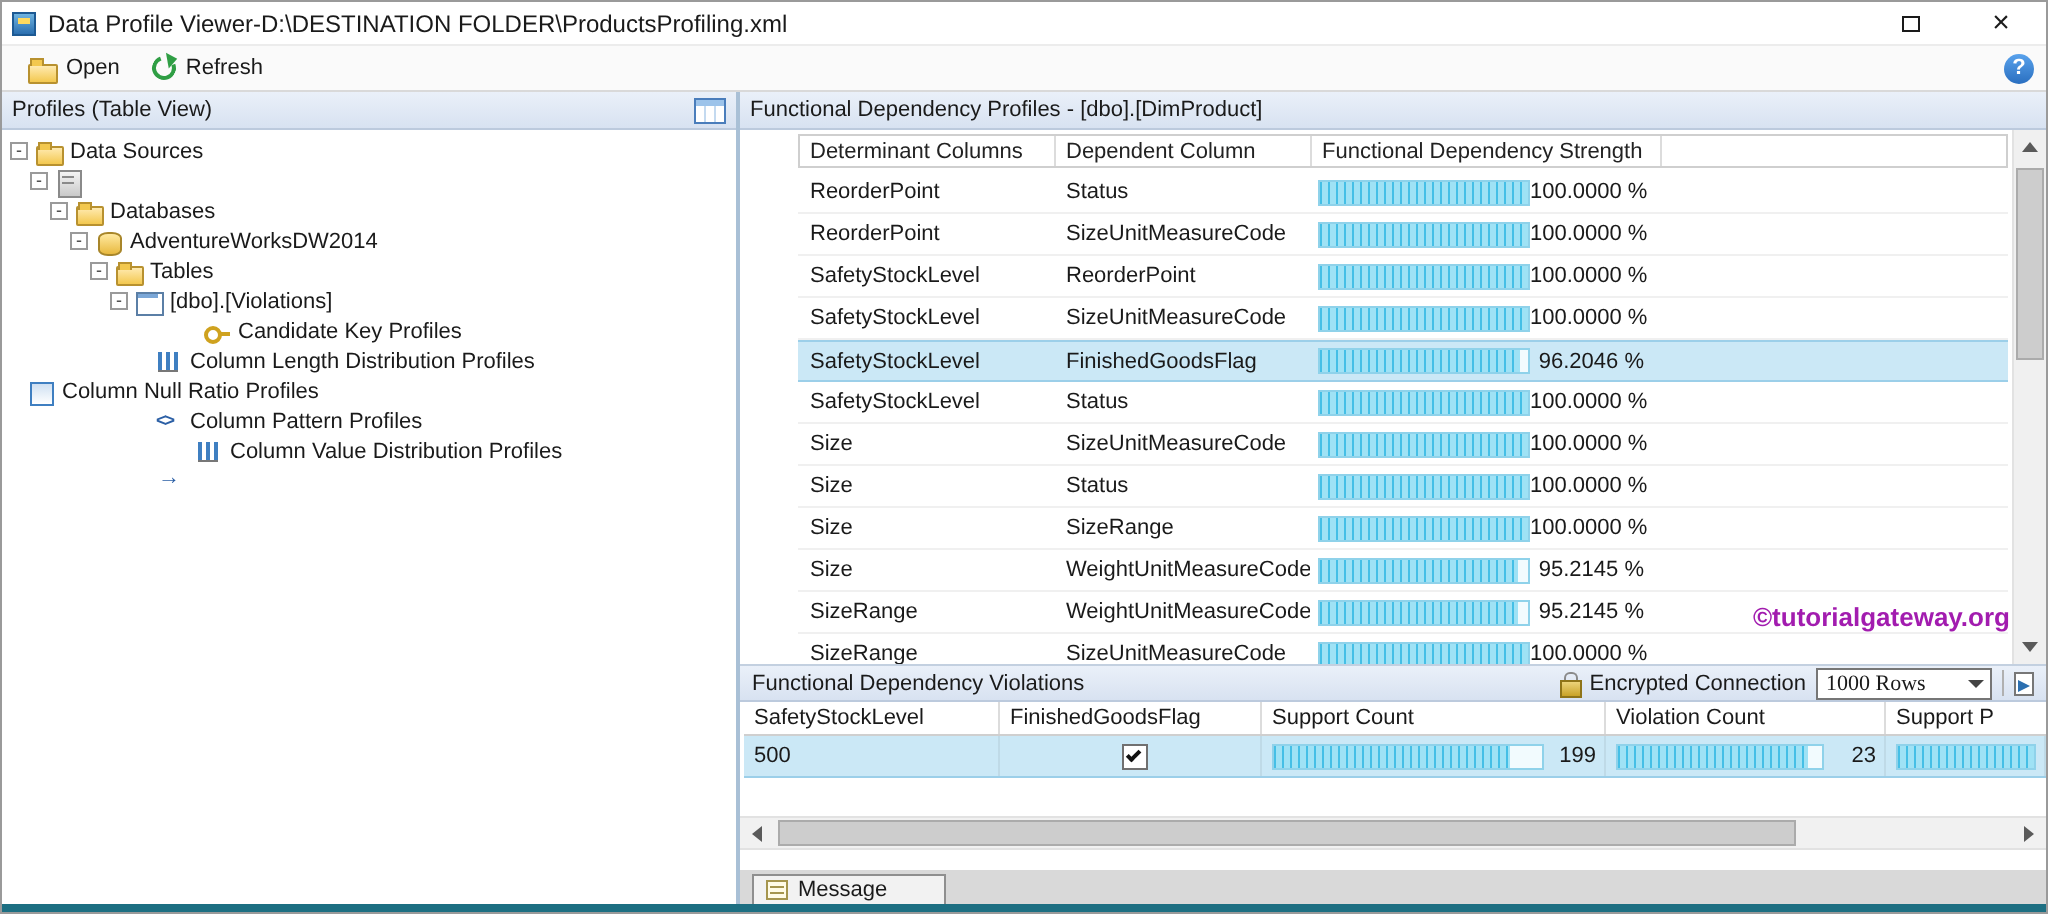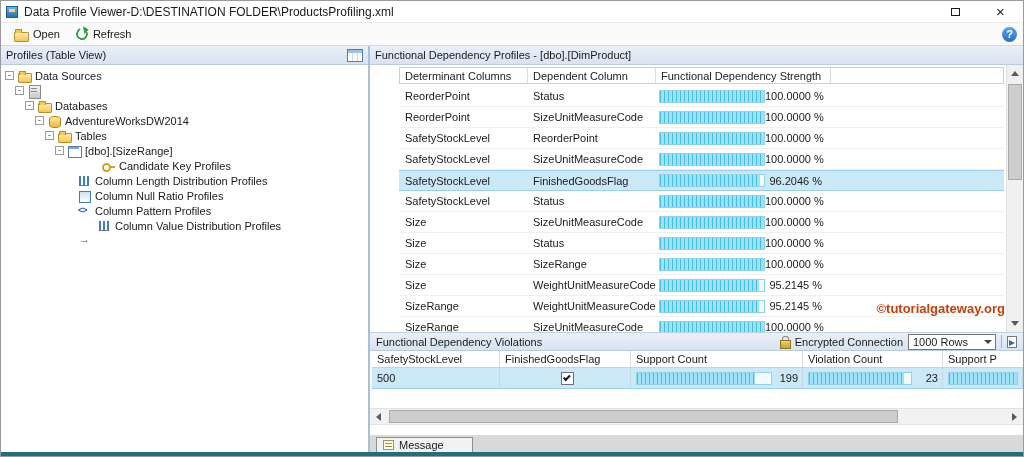--- a/index.html
+++ b/index.html
@@ -83,21 +83,21 @@
   .tri-left { width:0; height:0; border-top:4px solid transparent; border-bottom:4px solid transparent; border-right:5px solid #5a5a5a; }
   .tri-right { width:0; height:0; border-top:4px solid transparent; border-bottom:4px solid transparent; border-left:5px solid #5a5a5a; }
   .vs-thumb { position:absolute; top:19px; left:1px; right:1px; height:96px; background:#cdcdcd; border:1px solid #ababab; }
 
   
   .v-header { height:19px; background:linear-gradient(#eaf0f9,#d8e2f1); border-top:1px solid #c3d0e0; border-bottom:1px solid #bccadd; display:flex; align-items:center; padding:0 6px; flex:none; }
   .v-right { margin-left:auto; display:flex; align-items:center; gap:5px; }
   .lock-icon { width:10px; height:11px; position:relative; flex:none; }
   .lock-icon::before { content:""; position:absolute; left:2px; top:0; width:5px; height:5px; border:1px solid #8a8a8a; border-bottom:none; border-radius:3px 3px 0 0; }
   .lock-icon::after { content:""; position:absolute; left:0; top:4px; width:9px; height:7px; background:linear-gradient(#ecd37a,#c9a227); border:1px solid #8f7418; }
-  .rows-dropdown { width:88px; height:16px; background:#fff; border:1px solid #767676; display:flex; align-items:center; }
+  .rows-dropdown { width:88px; height:16px; background:#fff; border:1px solid #767676; display:flex; align-items:center;font-family:Liberation Serif, serif; }
   .rows-dropdown .dd-label { flex:1; padding-left:4px; overflow:hidden; white-space:nowrap; }
   .dd-arrow { width:14px; display:flex; align-items:center; justify-content:center; }
   .dd-caret { width:0; height:0; border-left:4px solid transparent; border-right:4px solid transparent; border-top:4px solid #444; }
   .v-sep { width:1px; height:13px; background:#b0b0b0; }
   .export-icon { width:10px; height:12px; background:#fff; border:1px solid #777; position:relative; flex:none; }
   .export-icon::after { content:""; position:absolute; left:1px; top:3px; width:0; height:0; border-top:3px solid transparent; border-bottom:3px solid transparent; border-left:6px solid #2b6fb0; }
 
   .v-head { display:flex; height:17px; border-bottom:1px solid #cfcfcf; margin-left:2px; background:#fff; flex:none; }
   .vc { border-right:1px solid #dcdcdc; padding:2px 0 0 5px; overflow:hidden; white-space:nowrap; }
   .vc.v0 { width:128px; } .vc.v1 { width:131px; } .vc.v2 { width:172px; } .vc.v3 { width:140px; } .vc.v4 { flex:1; border-right:none; }
@@ -181,33 +181,33 @@
             <span class="tree-label">AdventureWorksDW2014</span>
           </div>
           <div class="tree-row" style="padding-left: 44px;">
             <span class="expand-box">-</span>
             <span class="ticon t-folder"></span>
             <span class="tree-label">Tables</span>
           </div>
           <div class="tree-row" style="padding-left: 54px;">
             <span class="expand-box">-</span>
             <span class="ticon t-table"></span>
-            <span class="tree-label">[dbo].[SizeRange]</span>
+            <span class="tree-label">[dbo].[Violations]</span>
           </div>
           <div class="tree-row" style="padding-left: 64px; margin-left: 24px;">
             <span class="expand-spacer"></span>
             <span class="ticon t-key"></span>
             <span class="tree-label">Candidate Key Profiles</span>
           </div>
           <div class="tree-row" style="padding-left: 64px;">
             <span class="expand-spacer"></span>
             <span class="ticon t-chart"></span>
             <span class="tree-label">Column Length Distribution Profiles</span>
           </div>
-          <div class="tree-row" style="padding-left: 64px;">
+          <div class="tree-row" style="">
             <span class="expand-spacer"></span>
             <span class="ticon t-null-ratio"></span>
             <span class="tree-label">Column Null Ratio Profiles</span>
           </div>
           <div class="tree-row" style="padding-left: 64px;">
             <span class="expand-spacer"></span>
             <span class="ticon t-pattern"></span>
             <span class="tree-label">Column Pattern Profiles</span>
           </div>
           <div class="tree-row" style="padding-left: 84px;">
@@ -364,21 +364,21 @@
                 <div class="fc c3">
                   <span class="bar-track">
                     <span class="bar-fill" style="width: 100%;"></span>
                   </span>
                   <span class="bar-label">100.0000 %</span>
                 </div>
                 <div class="fc cfill"></div>
               </div>
             </div>
         </div>
-        <div class="watermark" style="color: #c2410c;">©tutorialgateway.org</div>
+        <div class="watermark" style="color: #a21caf;">©tutorialgateway.org</div>
         <div class="vscroll">
           <div class="vs-btn">
               <span class="tri-up"></span>
             </div>
           <div class="vs-thumb"></div>
           <div class="vs-btn down">
               <span class="tri-down"></span>
             </div>
         </div>
       </div>

